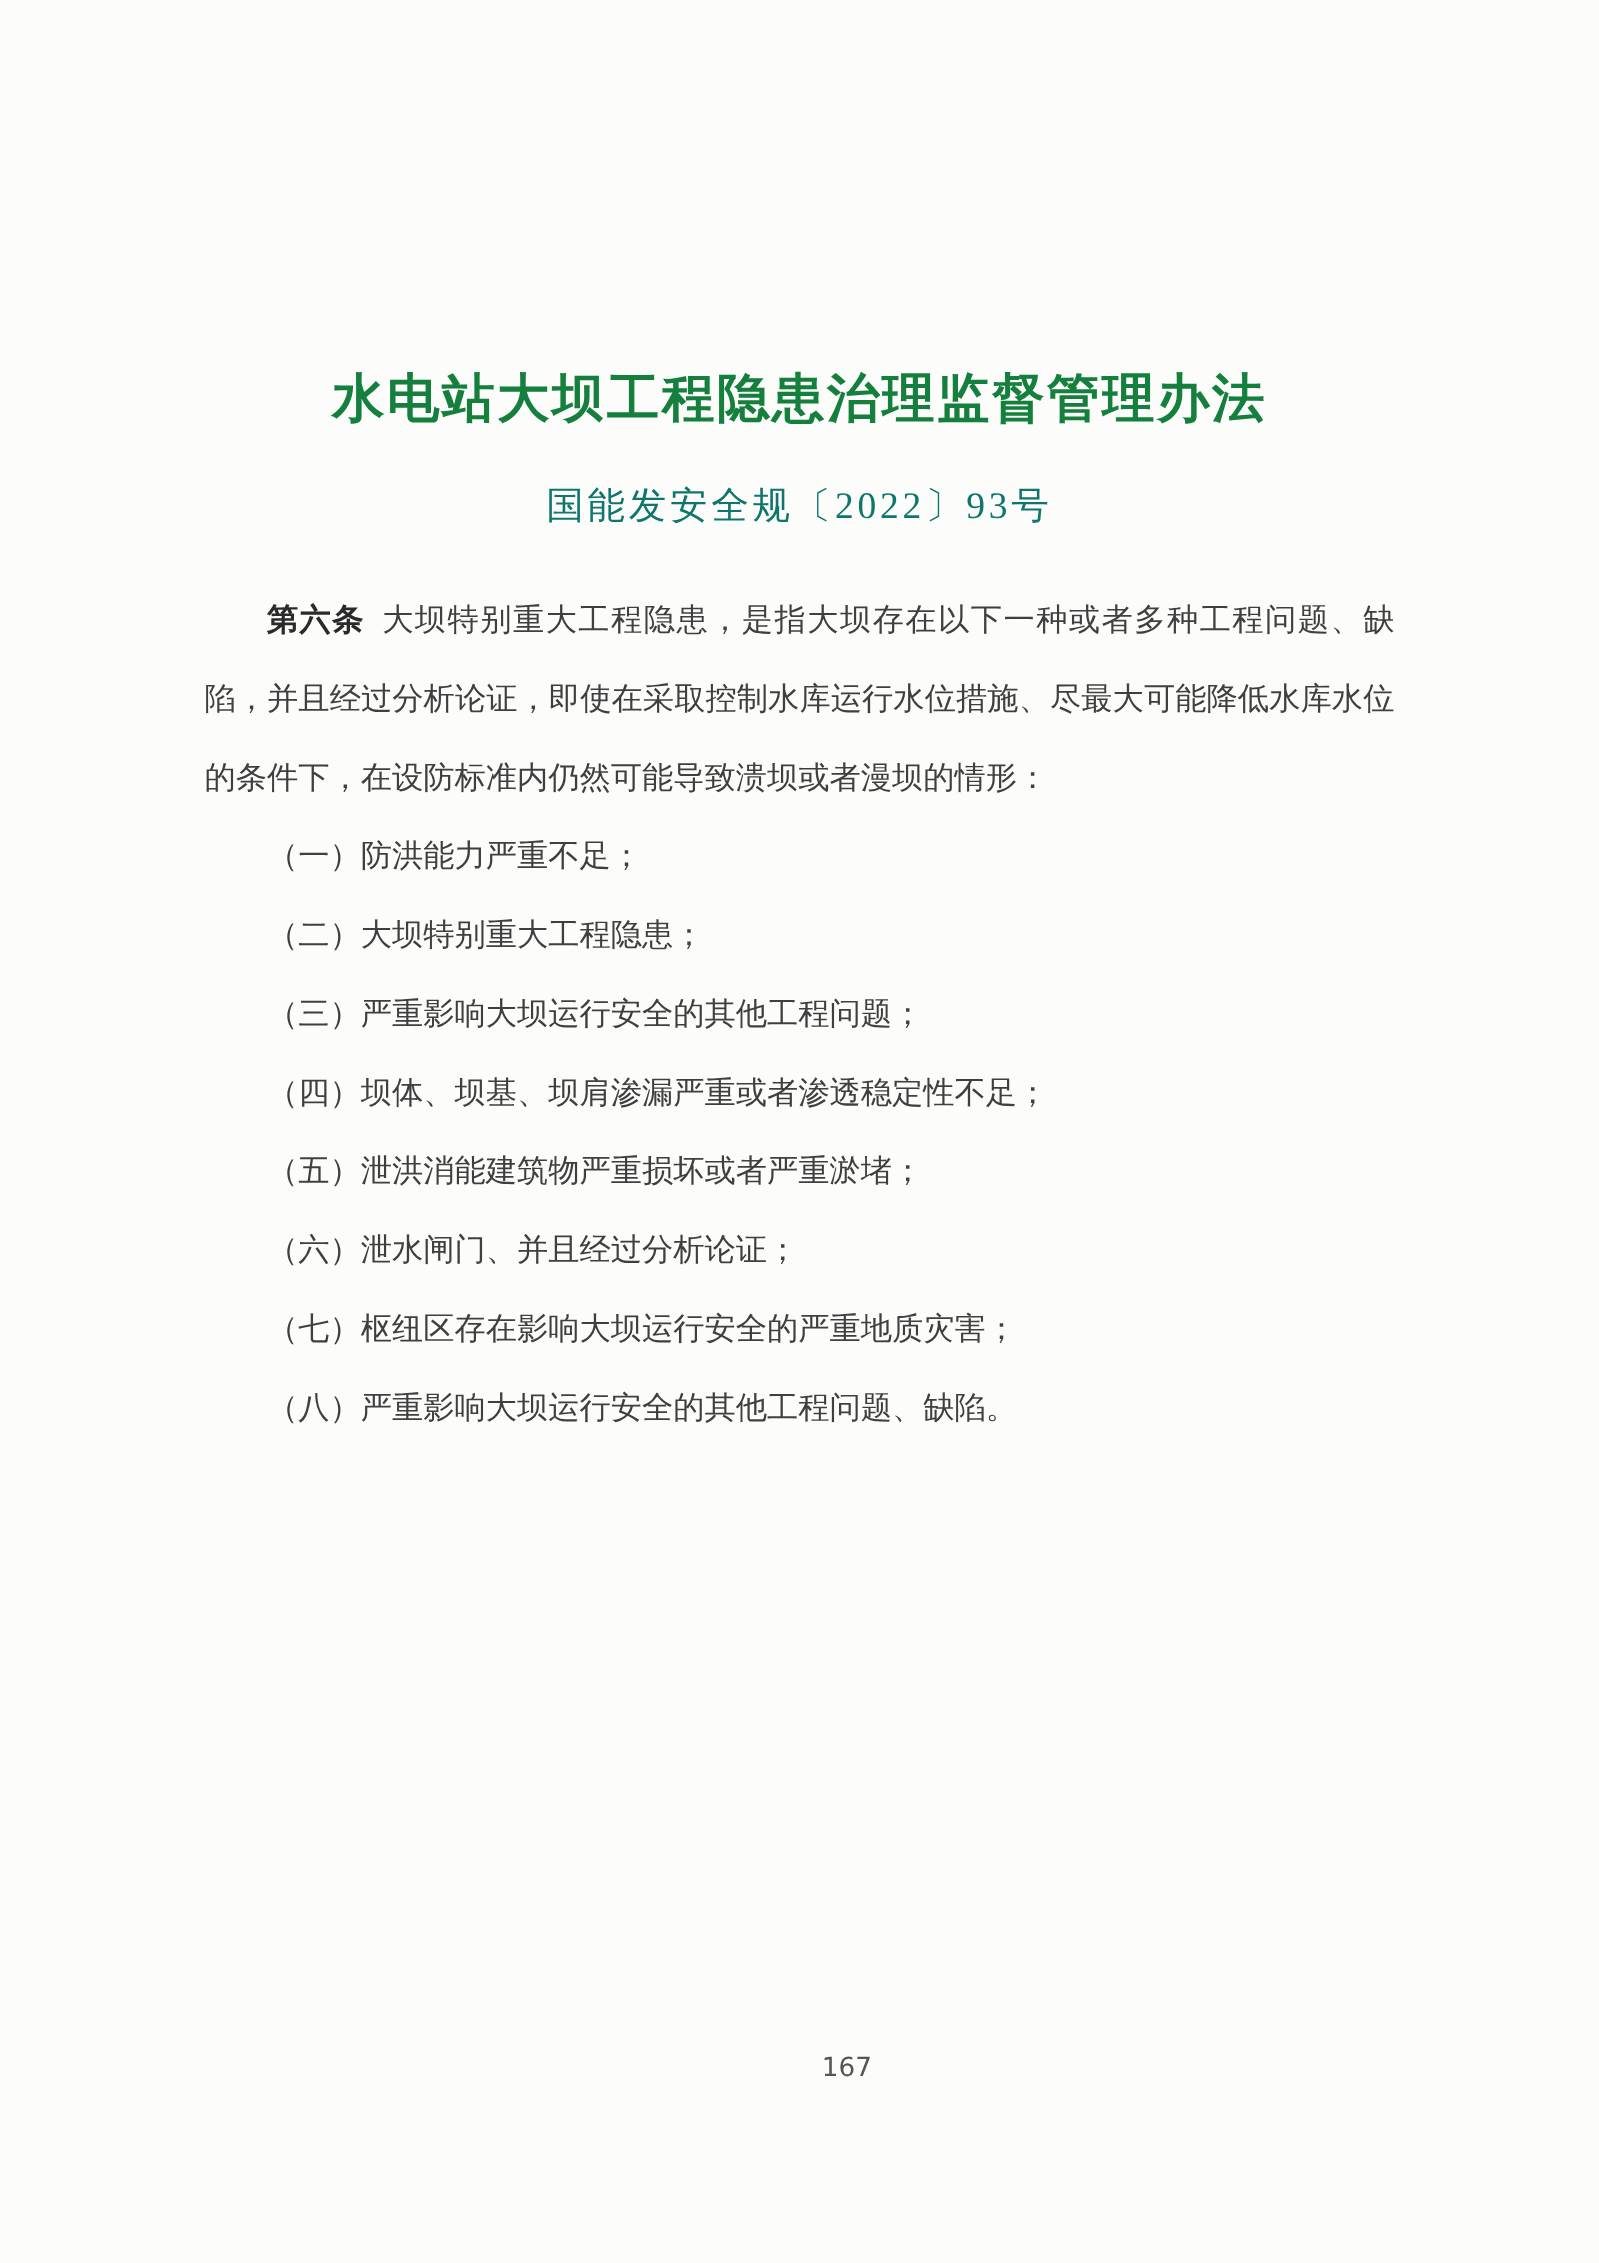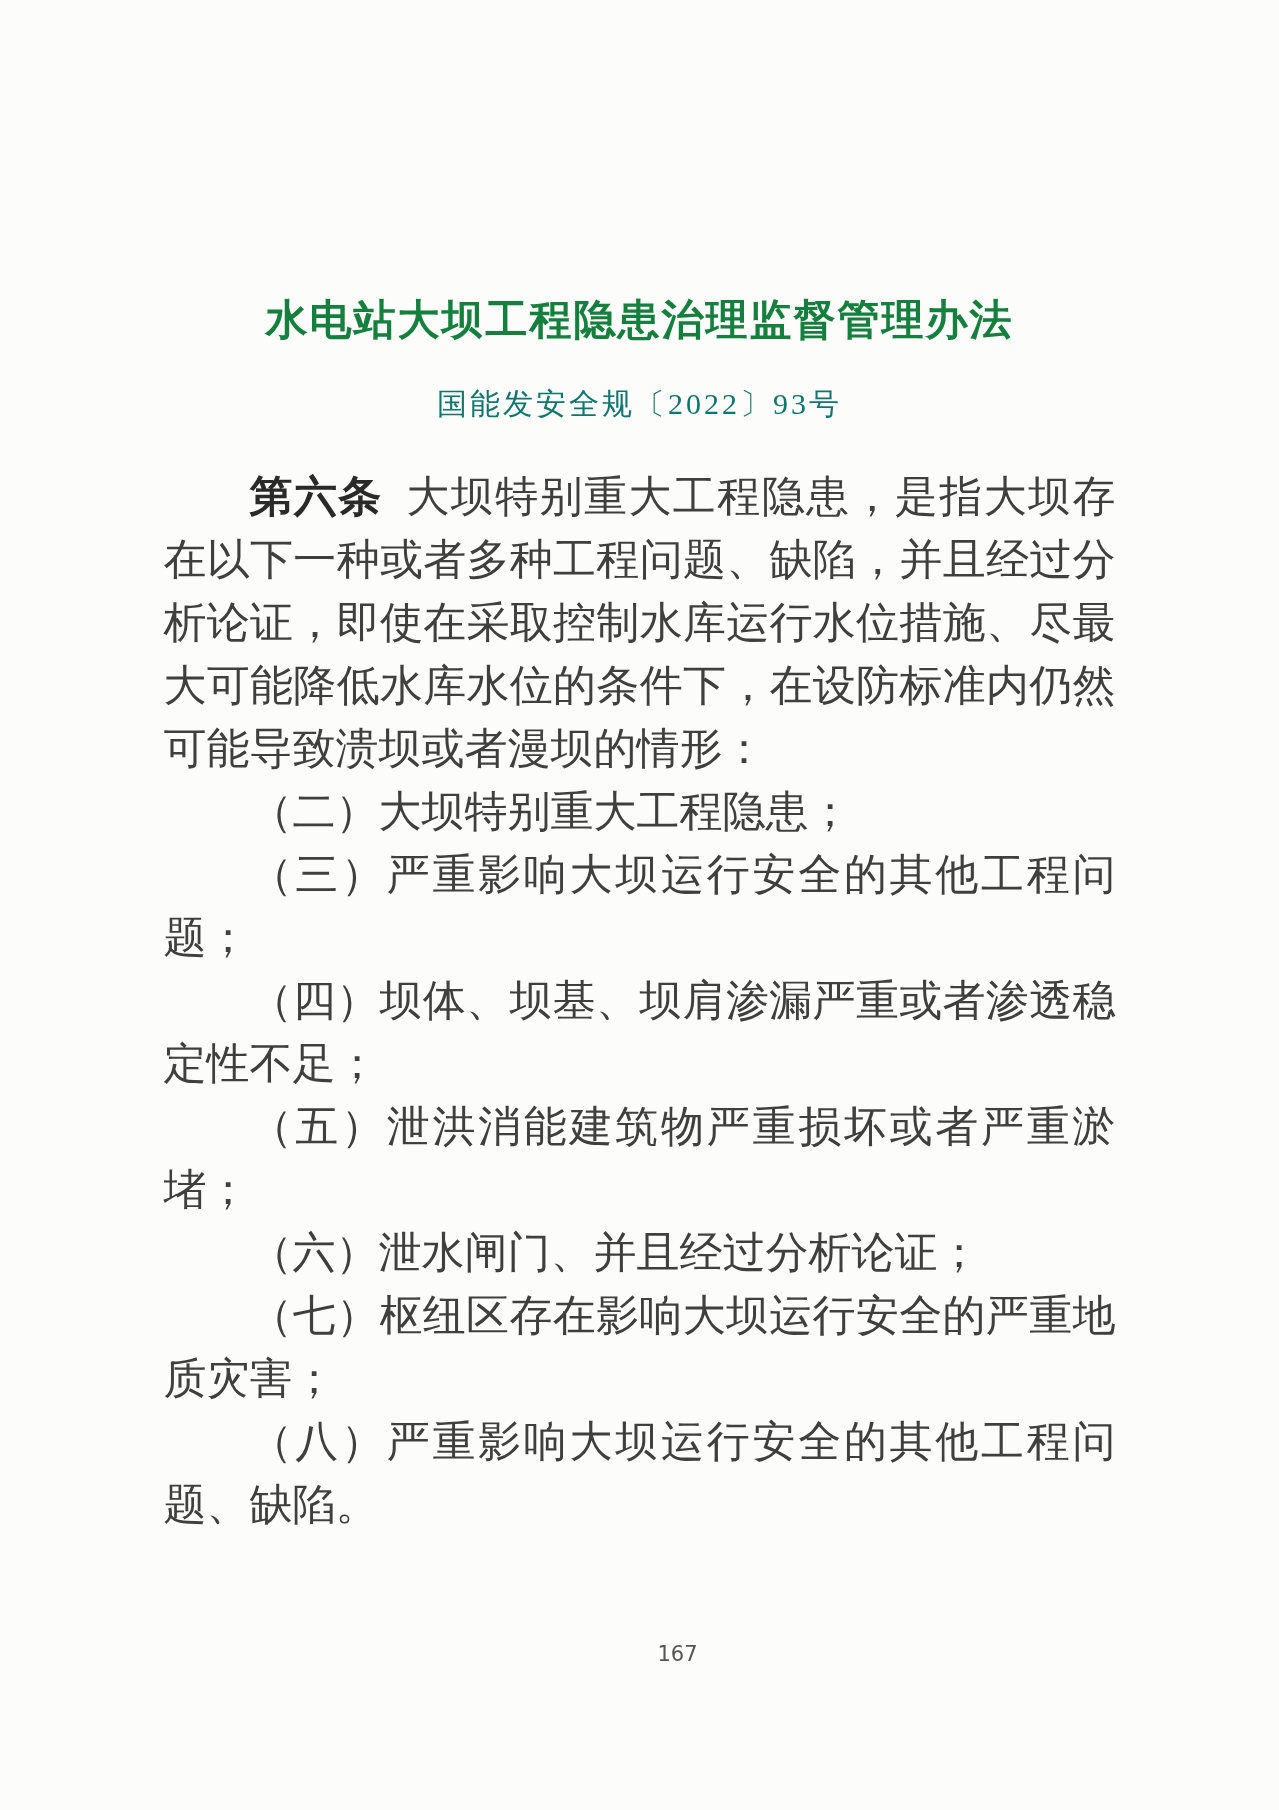--- a/index.html
+++ b/index.html
@@ -39,21 +39,21 @@
     font-family: "Liberation Sans", "DejaVu Sans", sans-serif;
     font-weight: 700;
     font-size: 32px;
     letter-spacing: 2px;
     color: #2e2e2e;
   }
   .doc-body {
     width: 952px;
     margin: 40px auto 0 auto;
     font-family: "Liberation Serif", "DejaVu Serif", serif;
-    font-size: 43px;
+    font-size: 25px;
     line-height: 63px;
     text-align: justify;
     color: #3f3f3f;
   }
   .doc-body p {
     margin: 0;
     padding: 0;
     text-indent: 2em;
   }
   .article-label {
@@ -80,20 +80,21 @@
 
   <div class="doc-title">水电站大坝工程隐患治理监督管理办法</div>
 
   <div class="doc-number">国能发安全规〔2022〕93号</div>
 
 
   <div class="doc-body">
 
     <p><span class="article-label">第六条</span><span>大坝特别重大工程隐患，是指大坝存在以下一种或者多种工程问题、缺陷，并且经过分析论证，即使在采取控制水库运行水位措施、尽最大可能降低水库水位的条件下，在设防标准内仍然可能导致溃坝或者漫坝的情形：</span></p>
 
+    <p>（一）防洪能力严重不足；</p>
     <p>（二）大坝特别重大工程隐患；</p>
     <p>（三）严重影响大坝运行安全的其他工程问题；</p>
     <p>（四）坝体、坝基、坝肩渗漏严重或者渗透稳定性不足；</p>
     <p>（五）泄洪消能建筑物严重损坏或者严重淤堵；</p>
     <p>（六）泄水闸门、并且经过分析论证；</p>
     <p>（七）枢纽区存在影响大坝运行安全的严重地质灾害；</p>
     <p>（八）严重影响大坝运行安全的其他工程问题、缺陷。</p>
 
 
   </div>

